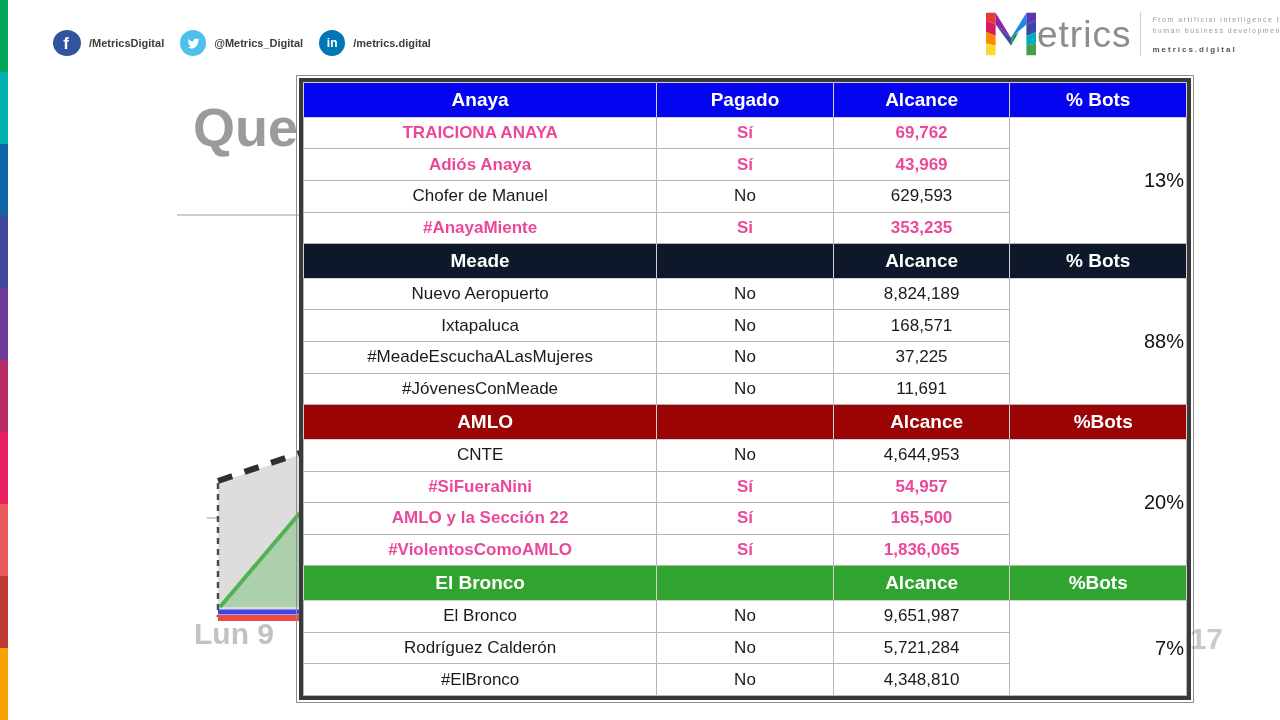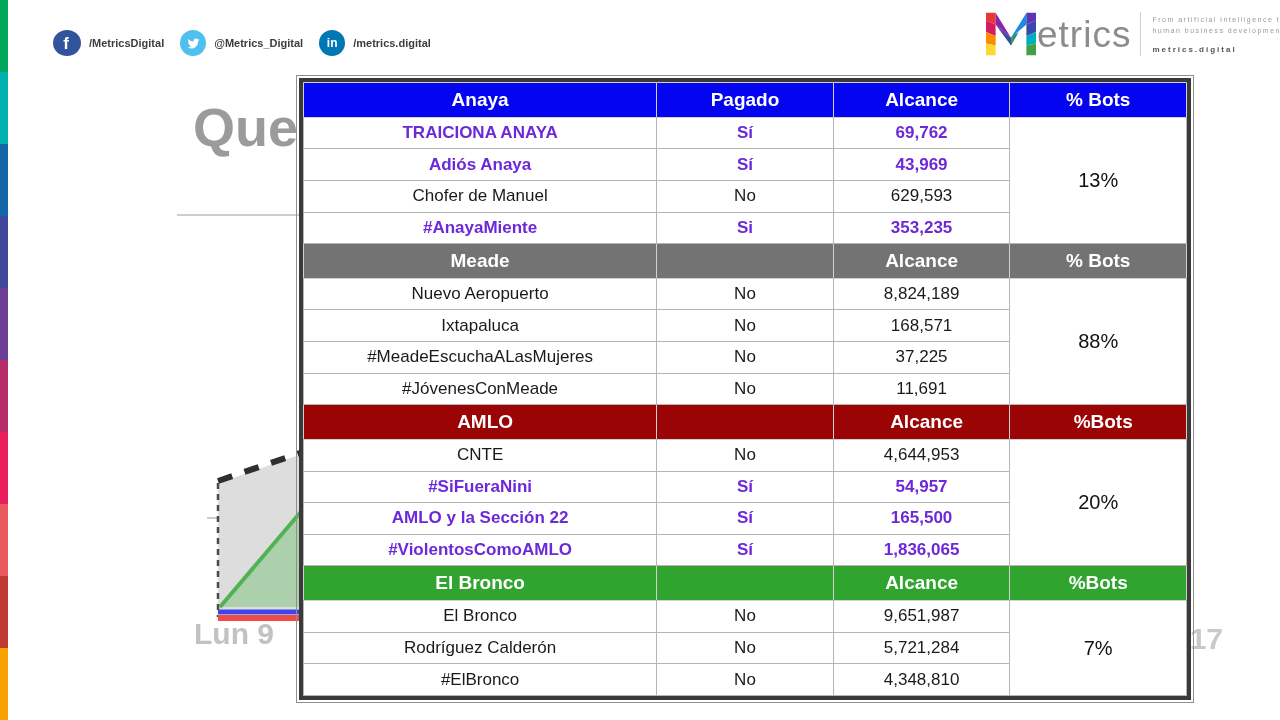--- a/index.html
+++ b/index.html
@@ -46,25 +46,25 @@
 
   
   .table-wrap{position:absolute;left:299px;top:78px;width:892px;height:622px;background:#fff;
               border:4px solid #3a3a3a;outline:1px solid #8f8f8f;outline-offset:2px;
               box-sizing:border-box;z-index:10;}
   table{width:100%;height:100%;border-collapse:collapse;table-layout:fixed;}
   td{border:1px solid #b5b5b5;text-align:center;vertical-align:middle;
      font-size:17px;color:#1a1a1a;padding:0 2px;white-space:nowrap;overflow:hidden;}
   tr.sec td{color:#ffffff;font-weight:bold;font-size:19px;border-color:rgba(0,0,0,0.18);}
   tr.sec.blue td{background:#0404f0;}
-  tr.sec.red td{background:#737373;}
+  tr.sec.red td{background:#0f172a;}
   tr.sec.darkred td{background:#9a0404;padding-left:12px;}
   tr.sec.green td{background:#31a42f;}
-  td.orange{color:#6d28d9;font-weight:bold;}
-  td.pct{font-size:20px;color:#111;background:#fff;}
+  td.orange{color:#ec4899;font-weight:bold;}
+  td.pct{font-size:20px;color:#111;background:#fff;text-align:right;}
 </style>
 </head>
 <body>
 
 <div class="rainbow">
   <div style="background:#00a65c"></div>
     <div style="background:#00afb0"></div>
   <div style="background:#1266a7"></div>
     <div style="background:#40489c"></div>
   <div style="background:#6d3d98"></div>

